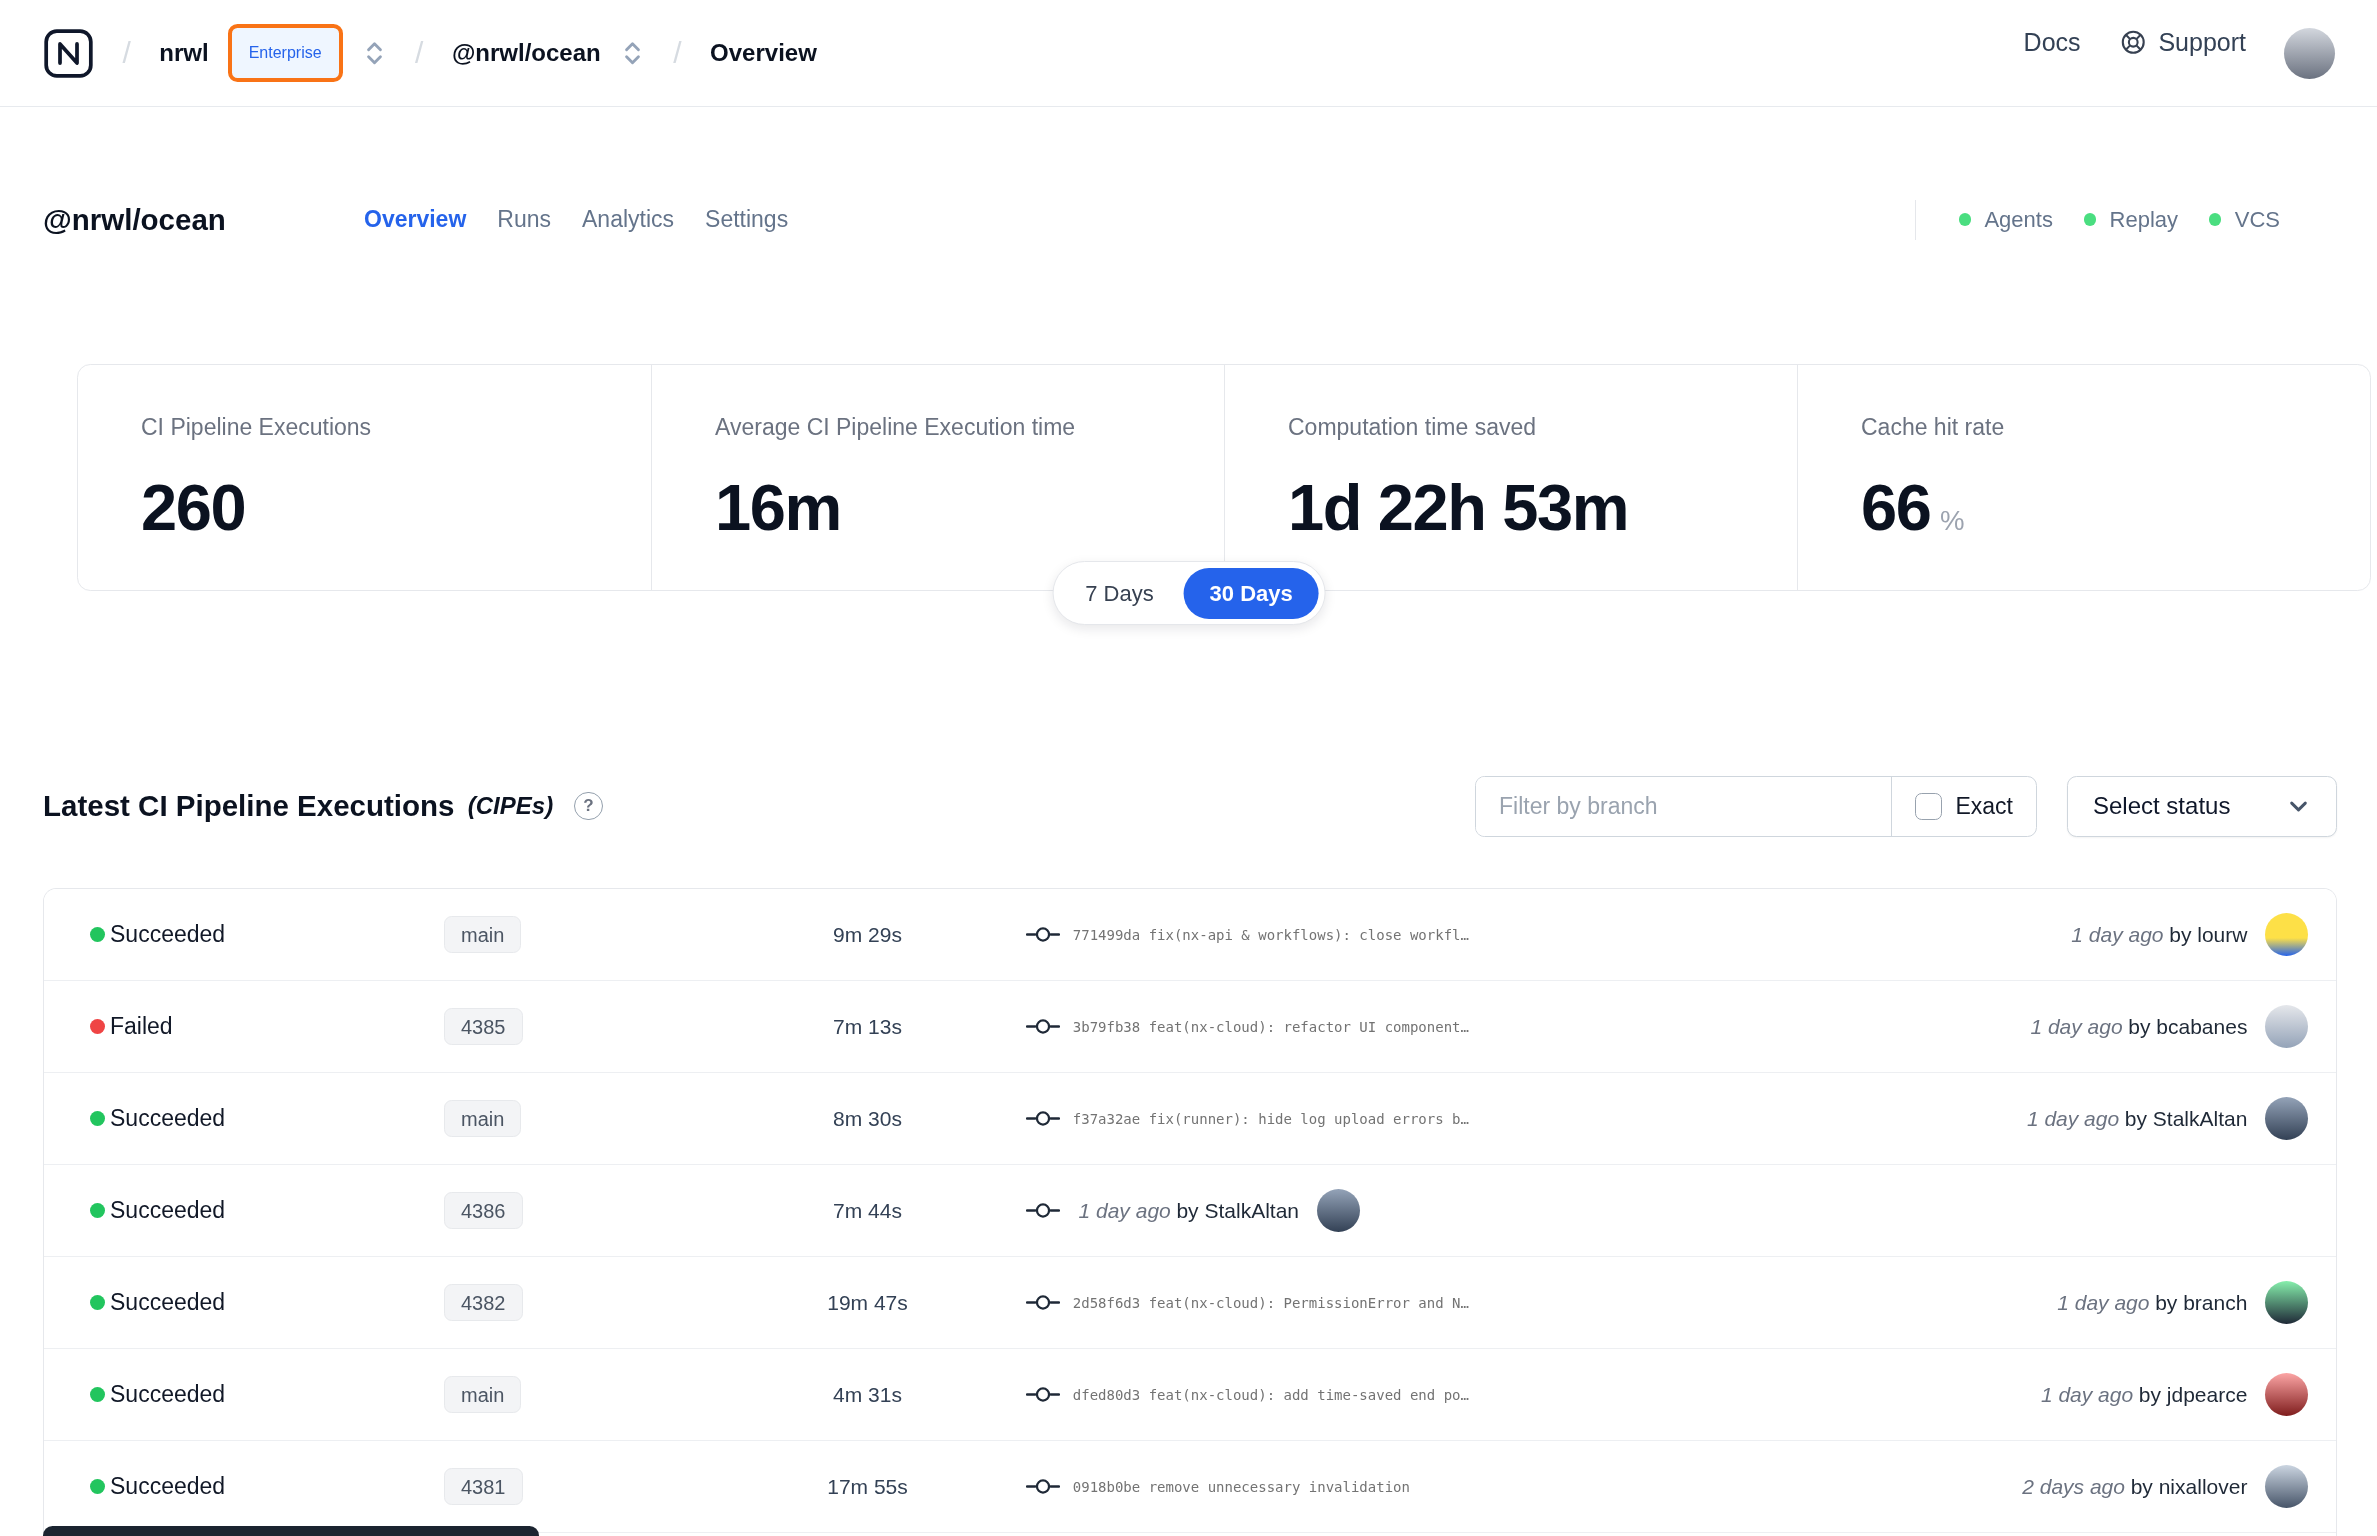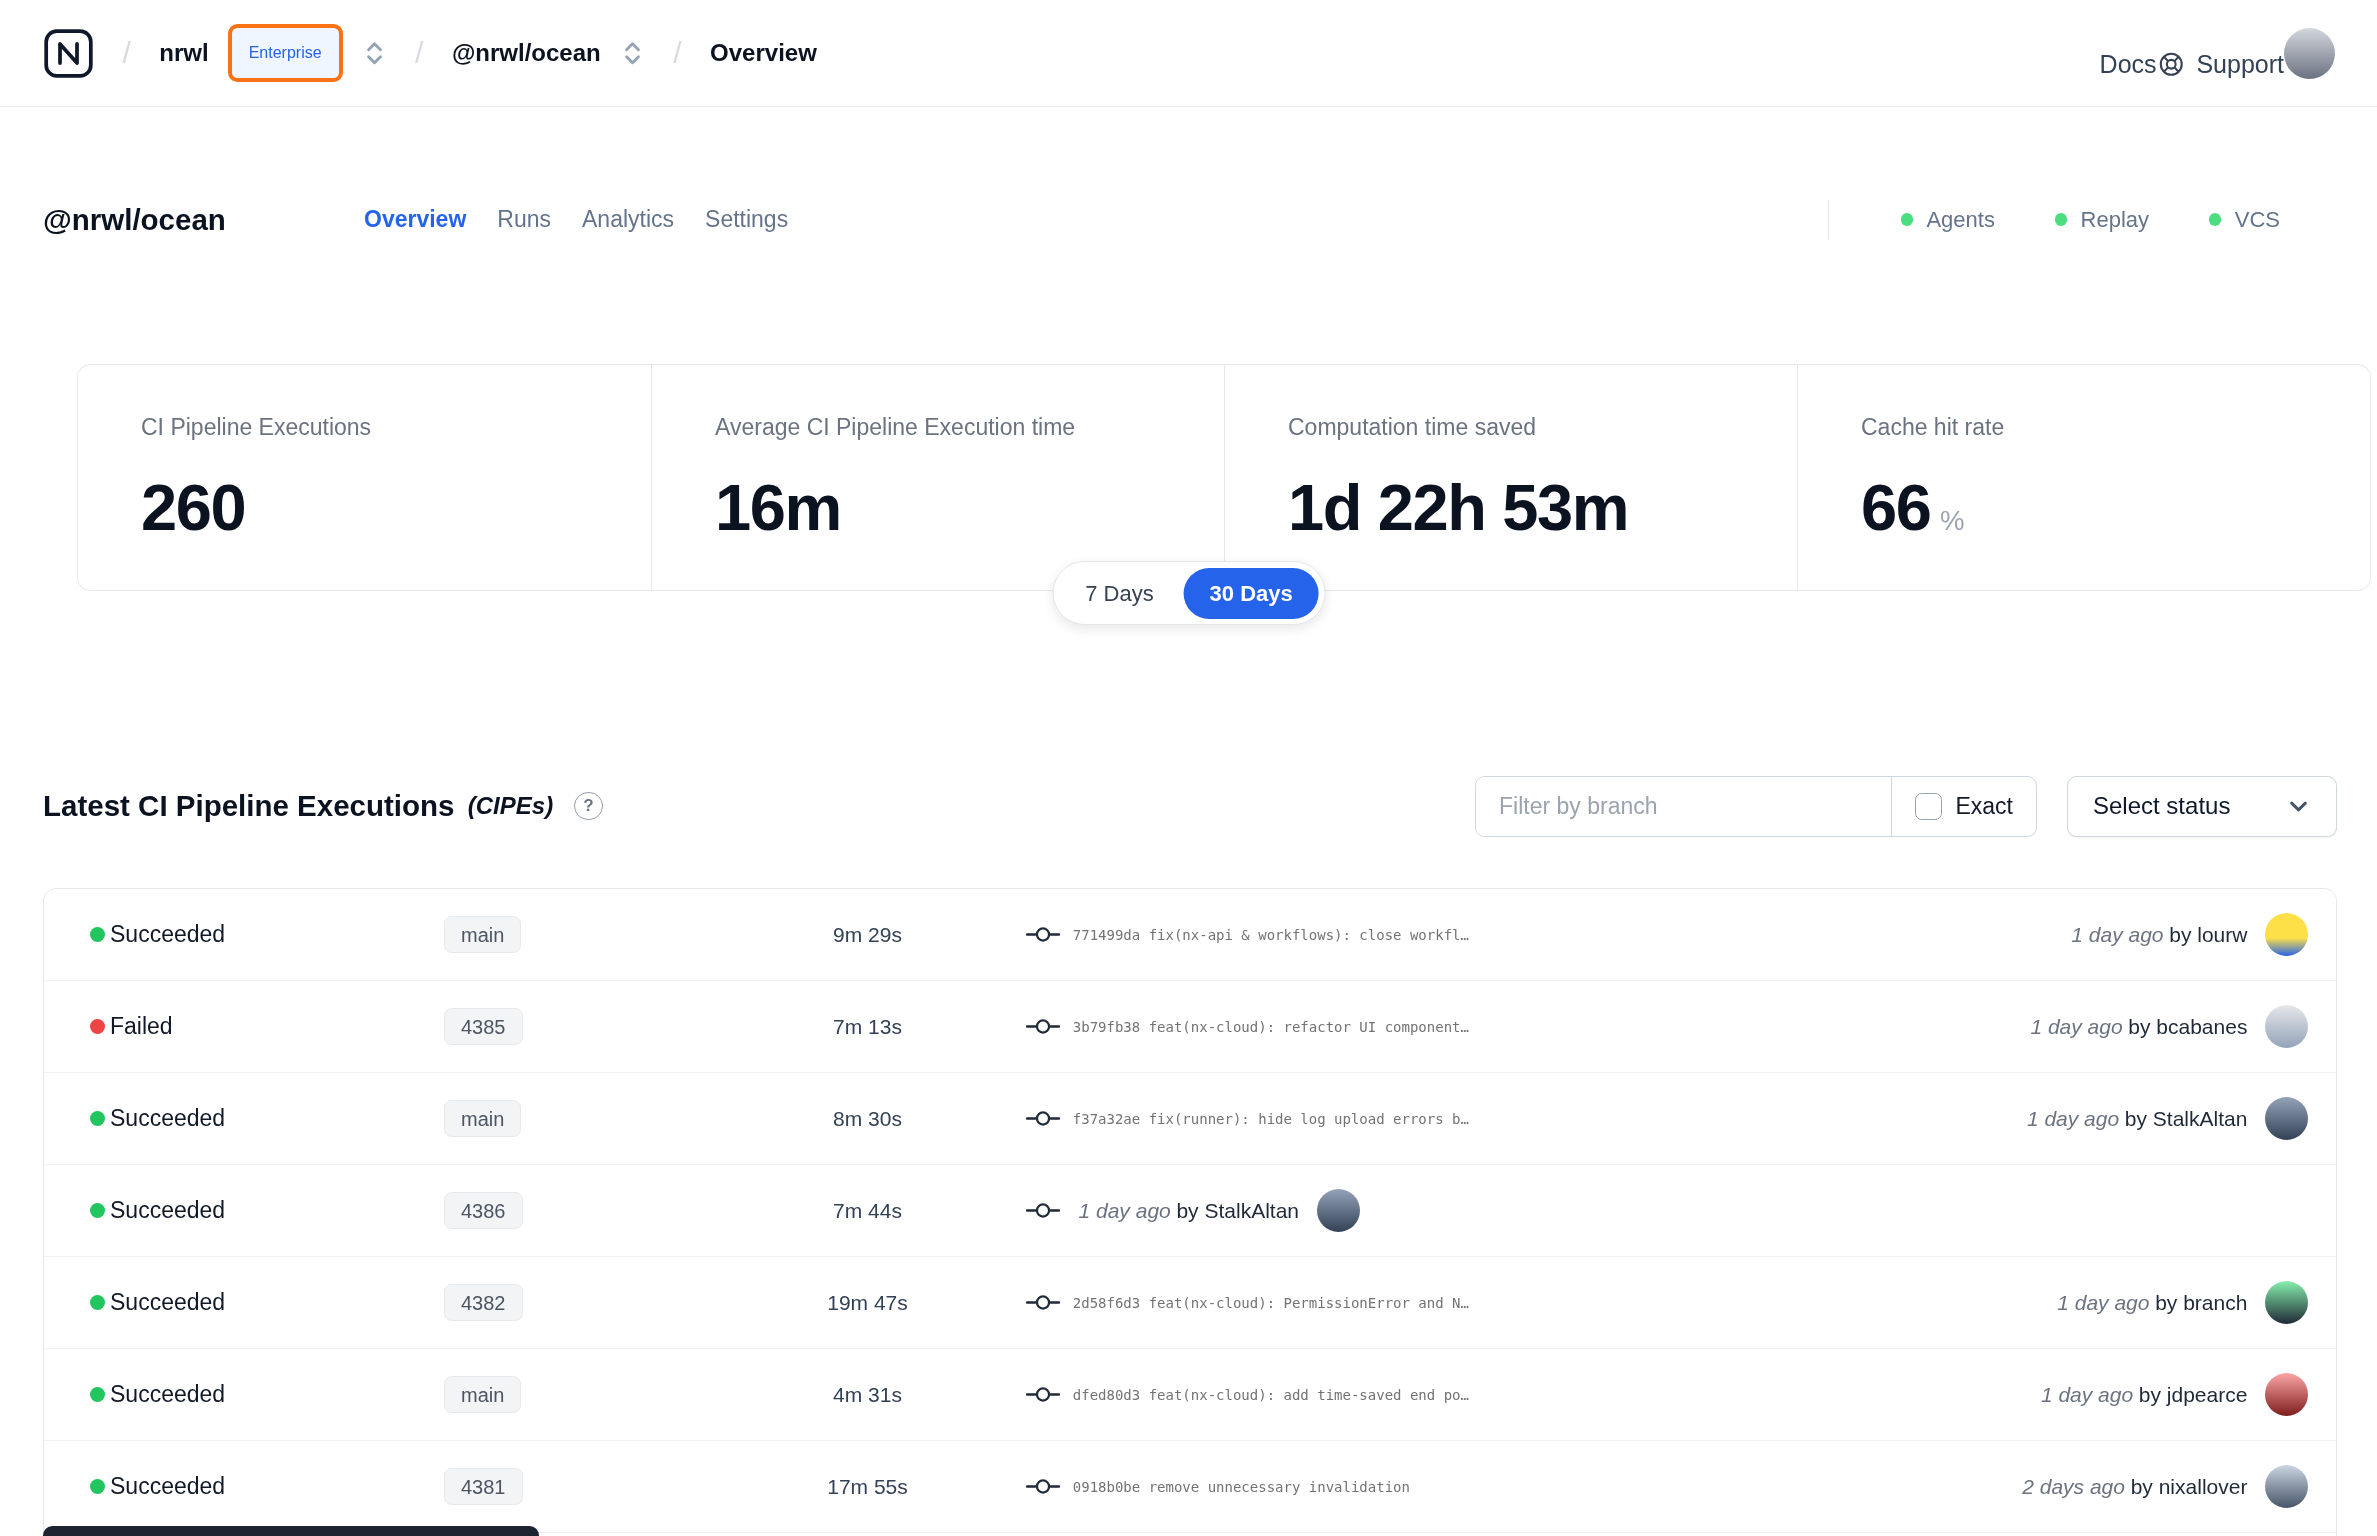--- a/index.html
+++ b/index.html
@@ -17,34 +17,34 @@
   .tb-left { display:flex; align-items:center; gap:28.5px; }
   .crumb-sep { color:#d6dbe1; font-size:30px; font-weight:400; }
   .crumb-group { display:flex; align-items:center; gap:19px; cursor:pointer; }
   .crumb-name { font-size:24px; font-weight:700; color:#0b1220; }
   .ent-badge {
     font-size:16px; font-weight:500; color:var(--accent-blue);
     background:#eff6ff; border:4px solid #f97316; border-radius:9.5px;
     padding:17px 17px; line-height:1;
   }
   .updown-icon, .chev-icon { display:flex; align-items:center; }
-  .tb-right { display:flex; align-items:flex-end; }
+  .tb-right { display:flex; align-items:flex-start; gap:38px; }
   .tb-link { font-size:25px; color:#334155; cursor:pointer; }
   .support-group { display:flex; align-items:center; gap:11.4px; cursor:pointer; }
   .avatar-lg { width:51px; height:51px; border-radius:50%; cursor:pointer; }
   
   .page-header {
     position:absolute; top:174px; left:43px; right:43px; height:91px;
     display:flex; align-items:center;
   }
   .ws-title { font-size:29.5px; font-weight:700; color:#0b1220; width:321px; flex:none; }
   .tabs { display:flex; align-items:center; gap:31px; }
   .tab { font-size:23px; color:#64748b; cursor:pointer; font-weight:500; }
   .tab[data-active="true"] { color:var(--accent-blue); font-weight:600; }
-  .indicators { margin-left:auto; margin-right:55px; display:flex; align-items:center; gap:60px; }
+  .indicators { margin-left:auto; margin-right:55px; display:flex; align-items:center; gap:31px; }
   .ind-divider { width:1px; height:40px; background:#e5e7eb; margin-right:11.4px; }
   .ind { display:flex; align-items:center; gap:13.3px; cursor:pointer; }
   .ind-dot { width:12.4px; height:12.4px; border-radius:50%; background:var(--indicator-green); }
   .ind-label { font-size:22px; color:#64748b; }
   
   .stats {
     position:absolute; top:364px; left:43px; width:2294px; height:227px;
     border:1px solid #e6e8ec; border-radius:13.3px; background:#fff;
     display:grid; grid-template-columns:repeat(4,1fr);margin-left:34px;
   }

